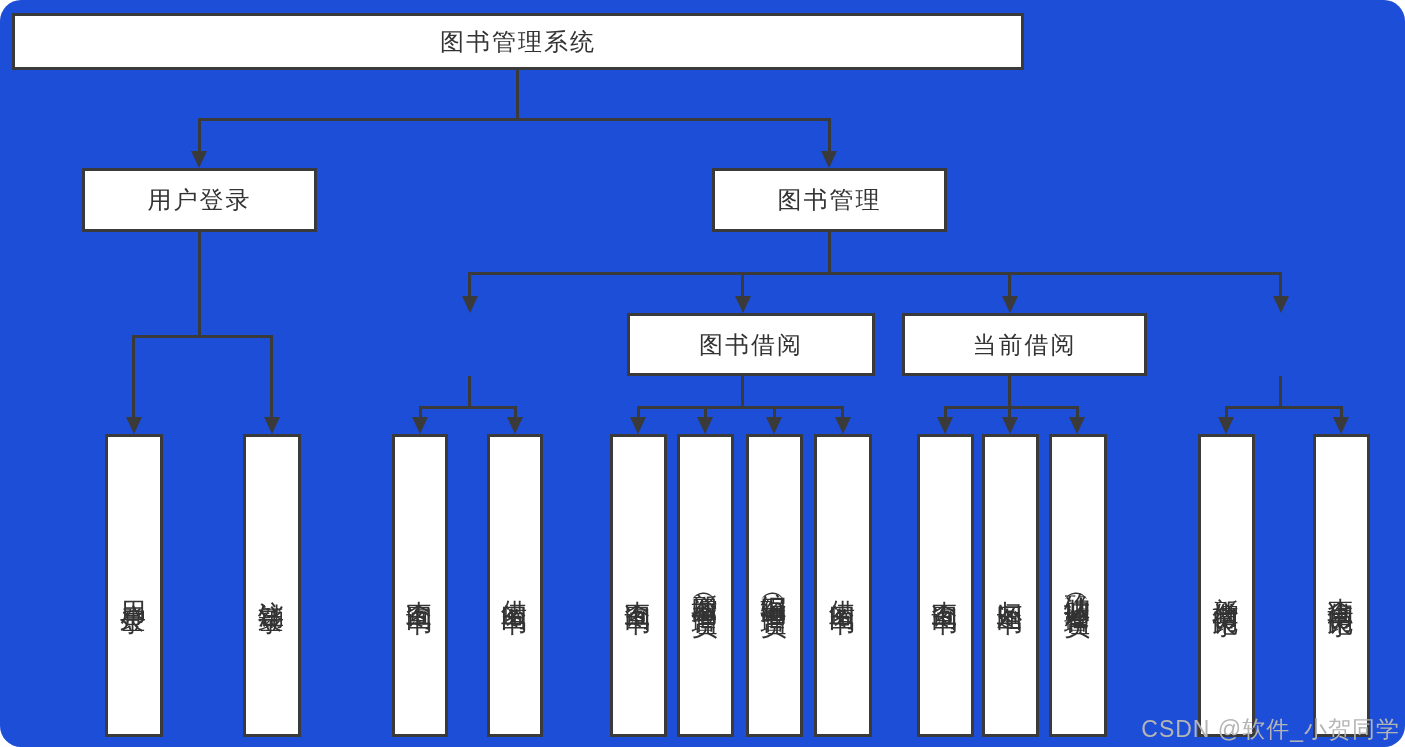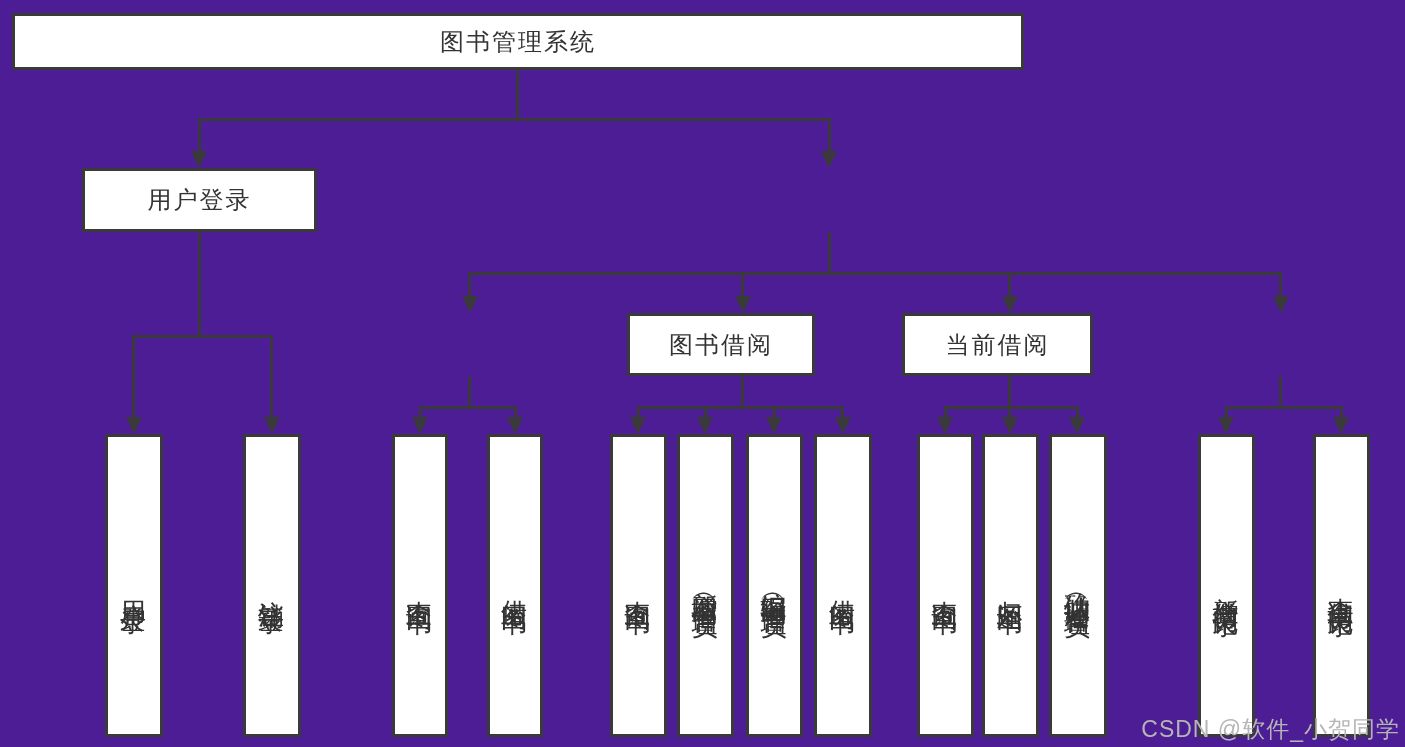--- a/index.html
+++ b/index.html
@@ -1,18 +1,18 @@
 <!DOCTYPE html>
 <html><head>
 <meta charset="utf-8">
 <style>
   html,body{margin:0;padding:0;background:#ffffff;}
   #canvas{
-    position:relative;width:1405px;height:747px;background:#4c1d95;
-    font-family:"Liberation Sans","DejaVu Sans",sans-serif;overflow:hidden;
+    position:relative;width:1405px;height:747px;background:#1d4ed8;
+    font-family:"Liberation Sans","DejaVu Sans",sans-serif;overflow:hidden;border-radius:21px;
   }
   .box{
     position:absolute;box-sizing:border-box;background:#ffffff;
     border:3px solid #3a3a3a;color:#333333;
     display:flex;align-items:center;justify-content:center;
   }
   .hbox{font-size:24px;letter-spacing:2px;}
   .vbox{
     writing-mode:vertical-rl;text-orientation:mixed;
     font-size:26px;letter-spacing:3px;white-space:nowrap;
@@ -89,23 +89,24 @@
   <div class="vline" style="left:1279px;top:376px;height:30px;"></div>
   <div class="hline" style="left:1225px;top:406px;width:117px;"></div>
   <div class="vline" style="left:1225px;top:406px;height:13px;"></div>
   <div class="arrow" style="left:1218px;top:417px;"></div>
   <div class="vline" style="left:1340px;top:406px;height:13px;"></div>
   <div class="arrow" style="left:1333px;top:417px;"></div>
 
   <div class="box hbox" style="left:12px;top:13px;width:1012px;height:57px;">图书管理系统</div>
 
   <div class="box hbox" style="left:82px;top:168px;width:235px;height:64px;">用户登录</div>
+  <div class="box hbox" style="left:712px;top:168px;width:235px;height:64px;">图书管理</div>
 
-  <div class="box hbox" style="left:627px;top:313px;width:188px;height:63px;">图书借阅</div>
-  <div class="box hbox" style="left:902px;top:313px;width:191px;height:63px;">当前借阅</div>
+  <div class="box hbox" style="left:627px;top:313px;width:248px;height:63px;">图书借阅</div>
+  <div class="box hbox" style="left:902px;top:313px;width:245px;height:63px;">当前借阅</div>
 
   <div class="box vbox" style="left:105px;top:434px;width:58px;height:303px;">用户登录</div>
   <div class="box vbox" style="left:243px;top:434px;width:58px;height:303px;">注销登录</div>
 
   <div class="box vbox" style="left:392px;top:434px;width:56px;height:303px;">查询图书</div>
   <div class="box vbox" style="left:487px;top:434px;width:56px;height:303px;">借阅图书</div>
 
   <div class="box vbox" style="left:610px;top:434px;width:57px;height:303px;">查询图书</div>
   <div class="box vbox" style="left:677px;top:434px;width:57px;height:303px;">新增图书（管理员）</div>
   <div class="box vbox" style="left:746px;top:434px;width:57px;height:303px;">编辑图书（管理员）</div>

